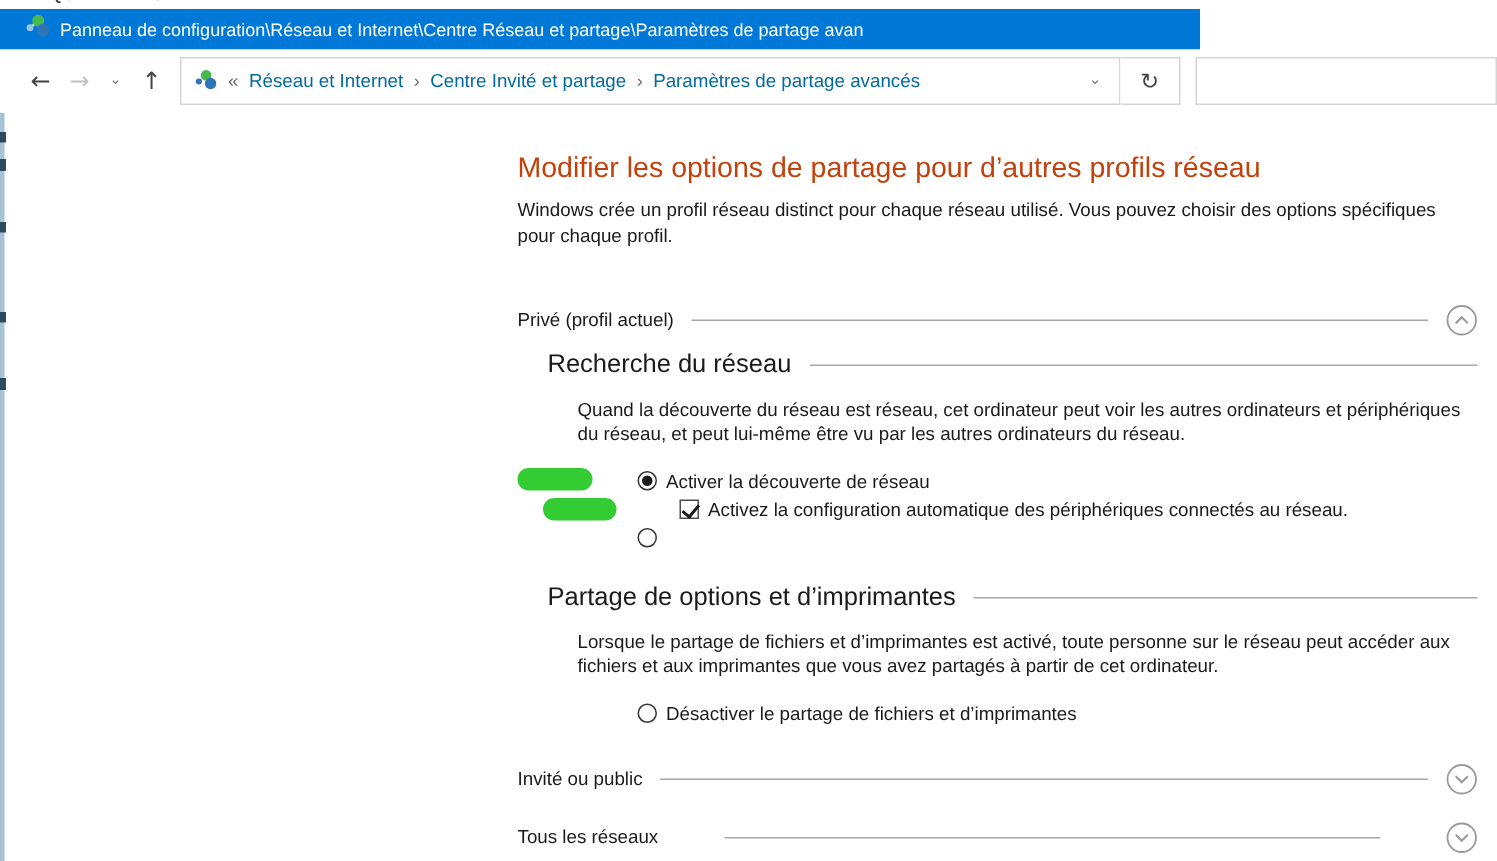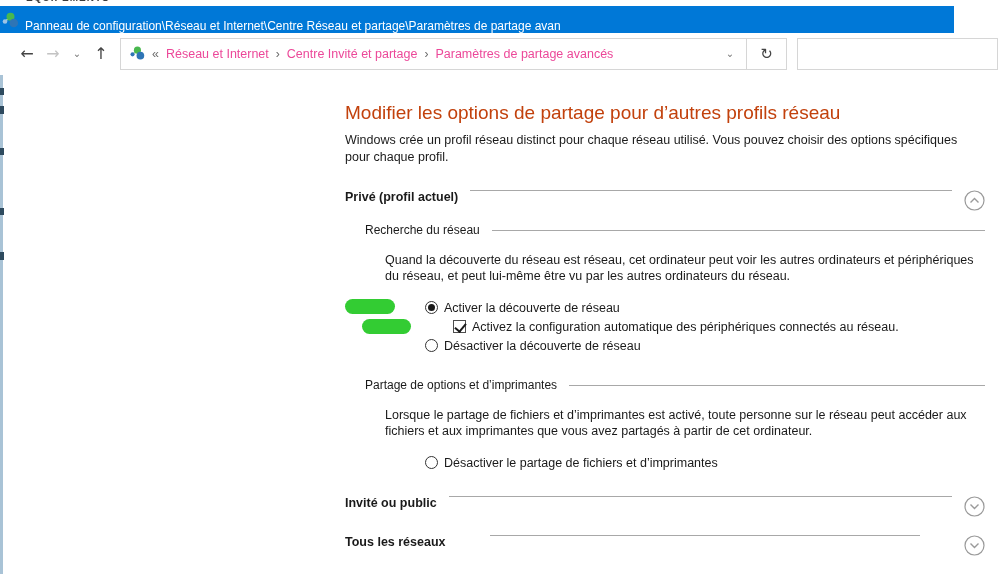--- a/index.html
+++ b/index.html
@@ -12,71 +12,71 @@
     overflow: hidden;
   }
   
   .top-strip { position:absolute; left:0; top:0; width:998px; height:6px; overflow:hidden; background:#fff; }
   .top-strip .clip-text { position:absolute; left:26px; top:-8px; font-size:10px; font-weight:bold; letter-spacing:1px; color:#3a3a3a; }
   .left-strip { position:absolute; left:0; top:75px; width:3px; height:499px; background:#a9c3d6; }
   .left-mark { position:absolute; left:0; width:4px; background:#2e4a5e; }
 
   
   .titlebar {
-    position:absolute; left:0; top:6px; width:954px; height:27px;
-    display:flex; align-items:flex-end; padding-left:1px; gap:6px;
+    position:absolute; left:0; top:6px; width:800px; height:27px;
+    display:flex; align-items:center; padding-left:16px; gap:6px;
   }
   .titlebar .title { color:#ffffff; font-size:12px; white-space:nowrap; overflow:hidden; }
   .net-icon { display:inline-block; flex:none; }
 
   
   .toolbar {
     position:absolute; left:0; top:33px; width:998px; height:42px;
     display:flex; align-items:center; padding-left:14px; background:#fff;
   }
   .navbtn {
     font-family:"DejaVu Sans", sans-serif; font-size:16px; color:#444;
     width:26px; text-align:center; flex:none; cursor:default; line-height:1;
   }
   .navbtn.disabled { color:#c3c3c3; }
   .navbtn.small { font-size:10px; width:22px; color:#777; }
   .addressbar {
     flex:none; width:627px; height:32px; margin-left:6px;
     border:1px solid #d6d6d6; background:#fff;
     display:flex; align-items:center; padding:0 8px; gap:7px; font-size:12.5px;
   }
-  .crumb { color:#ec4899; white-space:nowrap; }
+  .crumb { color:#0369a1; white-space:nowrap; }
   .crumb-sep { color:#6a6a6a; font-size:12px; }
   .guillemet { color:#6a6a6a; }
   .addr-spacer { flex:1; }
   .refreshbtn {
     flex:none; width:40px; height:32px; border:1px solid #d6d6d6; border-left:none;
     display:flex; align-items:center; justify-content:center;
     font-family:"DejaVu Sans", sans-serif; font-size:15px; color:#444; background:#fff;
   }
   .searchbox {
     flex:1; height:32px; margin-left:10px;
     border:1px solid #d6d6d6; background:#fff;
     font-family:"Liberation Sans", sans-serif; font-size:12.5px; padding:0 8px; outline:none;
   }
 
   
   .content { position:absolute; left:345px; top:102px; width:640px; }
   h1.page-title { font-size:19px; font-weight:400; color:#c2410c; margin-bottom:8px; }
-  p.intro { font-size:12.5px; line-height:17px; margin-bottom:24px; }
-
-  .sec { display:flex; align-items:flex-start; gap:12px; height:20px;font-weight:bold; }
+  p.intro { font-size:12.5px; line-height:17px; margin-bottom:37px; }
+
+  .sec { display:flex; align-items:center; gap:12px; height:20px; }
   .sec .rule { flex:1; height:1px; background:#a8a8a8; }
   .sec .label { flex:none; font-size:12.5px; }
   .chev { flex:none; width:21px; height:21px; }
 
   .sub { margin-left:20px; }
   .subsec { display:flex; align-items:center; gap:12px; height:16px; margin-top:12px; }
   .subsec .rule { flex:1; height:1px; background:#a8a8a8; }
-  .subsec .label { flex:none; font-size:12px;text-align:right; }
+  .subsec .label { flex:none; font-size:17px;text-align:right; }
   p.desc { font-size:12.5px; line-height:16px; margin:14px 0 0 20px; width:598px; }
 
   .options { margin-left:60px; margin-top:14px;text-align:center; }
   .opt-row { display:flex; align-items:center; gap:6px; height:19px; font-size:12.5px; position:relative; }
   .opt-row.indent { margin-left:28px; }
   .radio { width:13px; height:13px; border:1px solid #333; border-radius:50%; position:relative; flex:none; background:#fff; }
   .radio.checked::after { content:""; position:absolute; left:2px; top:2px; right:2px; bottom:2px; background:#1a1a1a; border-radius:50%; }
   .checkbox { width:13px; height:13px; border:1px solid #4d4d4d; position:relative; flex:none; background:#fff; }
   .checkbox.checked::after {
     content:""; position:absolute; left:3px; top:0px; width:5px; height:9px;
@@ -175,21 +175,20 @@
         <span class="radio checked"></span>
         <span>Activer la découverte de réseau</span>
       </div>
       <div class="opt-row indent">
         <span class="blob" style="left:-91px;top:2px;width:49px;height:15px;background:#33cc33;"></span>
         <span class="checkbox checked"></span>
         <span>Activez la configuration automatique des périphériques connectés au réseau.</span>
       </div>
       <div class="opt-row">
         <span class="radio"></span>
-        <span>Désactiver la découverte de réseau</span>
       </div>
     </div>
 
     <div class="subsec gap-lg">
       <span class="label">Partage de options et d’imprimantes</span>
       <span class="rule"></span>
     </div>
     <p class="desc">Lorsque le partage de fichiers et d’imprimantes est activé, toute personne sur le réseau peut accéder aux fichiers et aux imprimantes que vous avez partagés à partir de cet ordinateur.</p>
 
     <div class="options">

